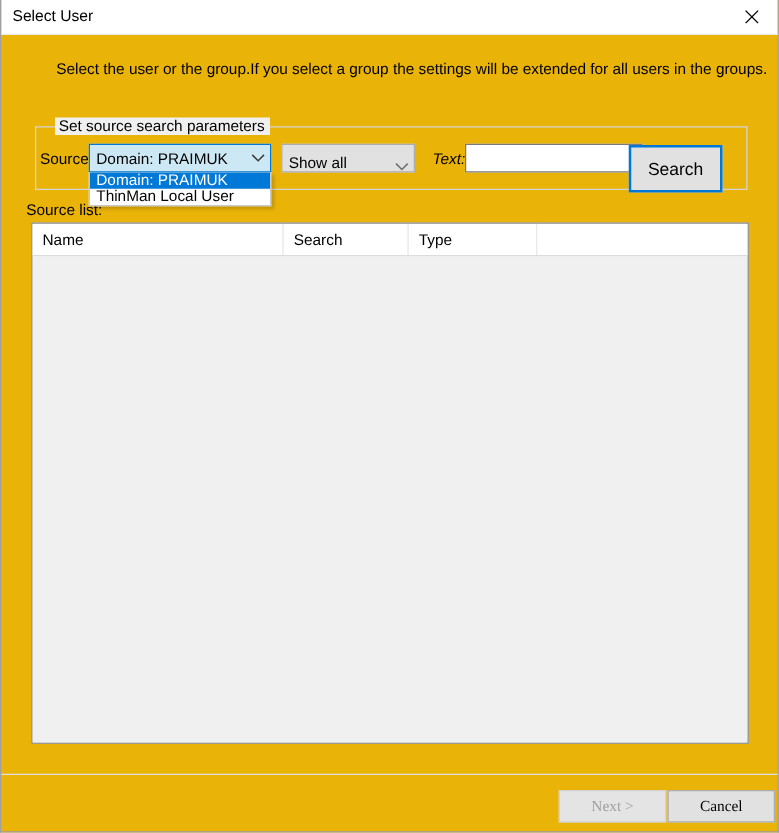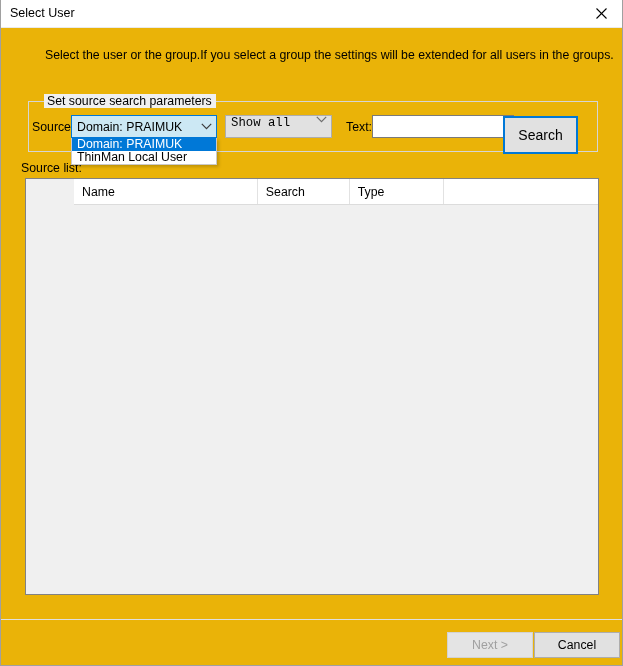--- a/index.html
+++ b/index.html
@@ -145,23 +145,22 @@
   }
 
   
   #showall-combo {
     position: absolute;
     left: 224px; top: 115px;
     width: 107px; height: 23px;
     background: #e1e1e1;
     border: 1px solid #adadad;
     display: flex;
-    align-items: flex-start;
-    cursor: default;
-    font-family: Liberation Mono, monospace;
+    align-items: flex-end;
+    cursor: default;
   }
   #showall-combo-value {
     flex: 1;
     padding-left: 5px;
     font-size: 12.3px;
     color: #000;
     white-space: nowrap;
     overflow: hidden;
   }
   #showall-combo-arrow {
@@ -170,20 +169,21 @@
     align-items: center;
     justify-content: center;
   }
 
   
   #text-label {
     position: absolute;
     left: 345px; top: 120px;
     font-size: 12.3px;
     white-space: nowrap;
+    font-style: italic;
   }
   #text-input {
     position: absolute;
     left: 371px; top: 115px;
     width: 142px; height: 23px;
     background: #ffffff;
     border: 1px solid #7a7a7a;
     font-family: "Liberation Sans", sans-serif;
     font-size: 12.3px;
     color: #000;
@@ -213,21 +213,20 @@
     font-size: 12.3px;
     white-space: nowrap;
   }
   #table {
     position: absolute;
     left: 24px; top: 178px;
     width: 574px; height: 417px;
     border: 1px solid #828282;
     background: #f0f0f0;
     overflow: hidden;
-    padding-left: 48px;
   }
   #table-header {
     display: flex;
     height: 26px;
     background: #ffffff;
     border-bottom: 1px solid #dcdcdc;
   }
   .th {
     display: flex;
     align-items: center;
@@ -250,21 +249,21 @@
   #bottom-separator {
     position: absolute;
     left: 0; top: 619px;
     width: 623px; height: 1px;
     background: #dfdfdf;
   }
   .footer-button {
     position: absolute;
     top: 632px;
     width: 86px; height: 26px;
-    font-family: Liberation Sans, sans-serif;
+    font-family: Liberation Serif, serif;
     font-size: 12.3px;
     background: #e1e1e1;
     border: 1px solid #adadad;
     color: #000;
     cursor: default;
     padding: 0;
     line-height: 1;
   }
   #next-button {
     left: 446px;

